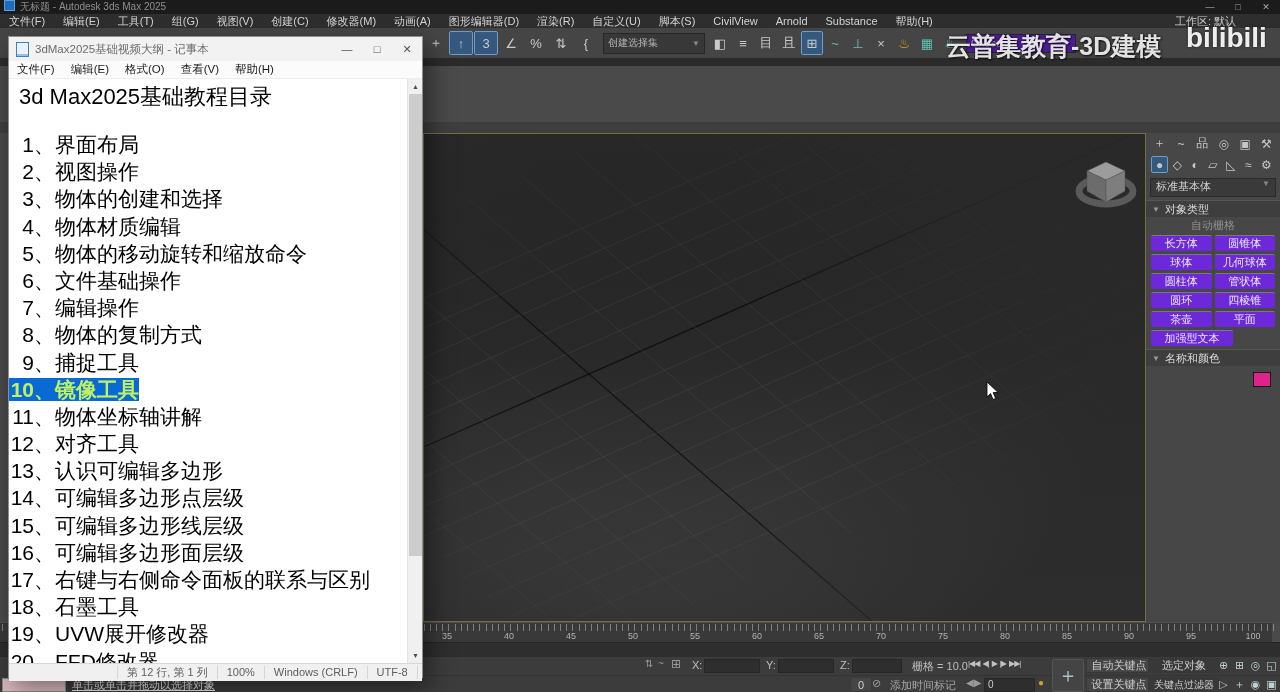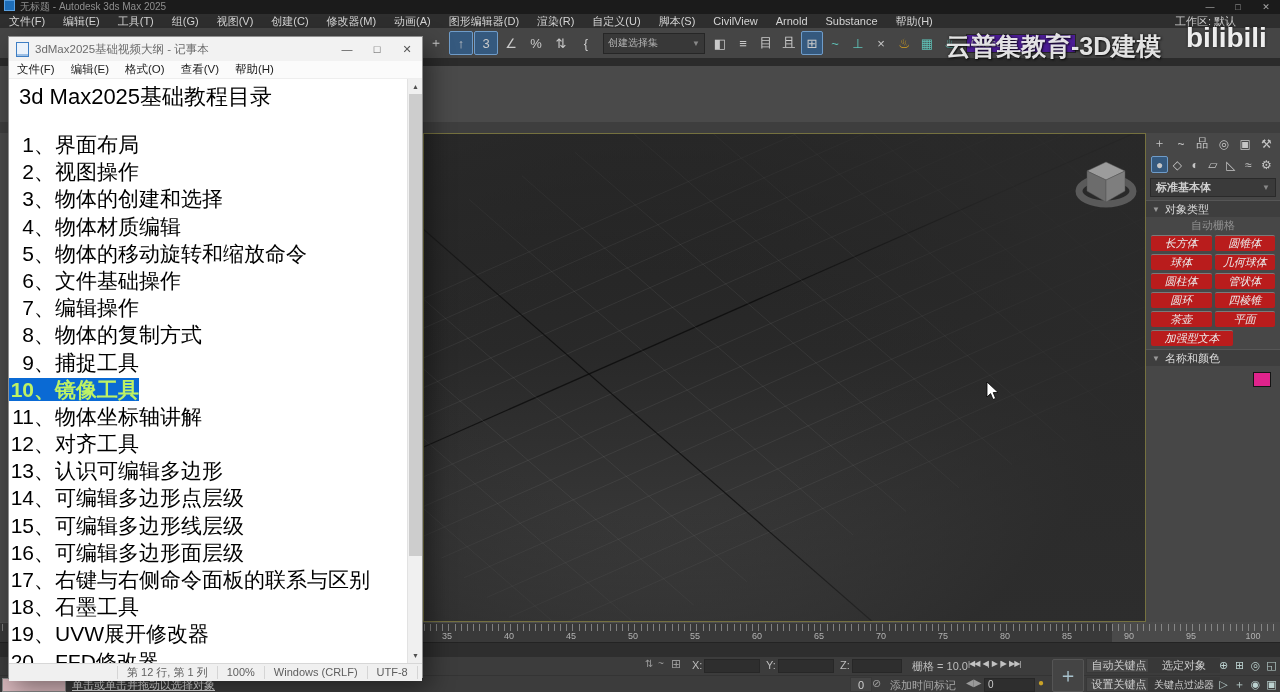--- a/index.html
+++ b/index.html
@@ -38,34 +38,34 @@
             border:1px solid #75713f;overflow:hidden;}
   #grid-svg{position:absolute;left:0;top:0;}
   #grid-fade{position:absolute;left:0;top:0;width:100%;height:100%;
              background:radial-gradient(ellipse 580px 400px at 230px 260px,rgba(40,40,40,0) 30%,rgba(42,42,42,.85) 78%);}
   
   #cpanel{left:1146px;top:133px;width:134px;height:489px;background:#474747;color:#dcdcdc;font-size:11px;}
   .cp-tabs{display:flex;align-items:center;padding:0 5px;height:21px;justify-content:space-between;}
   .cp-tab{width:17px;height:17px;display:flex;align-items:center;justify-content:center;color:#c6c6c6;font-size:12px;box-sizing:border-box;}
   .cp-tab.active{background:#35597e;border:1px solid #6f9cc9;border-radius:2px;}
   #cp-dropdown{margin:3px 4px 2px;height:17px;background:#3a3a3a;border:1px solid #2a2a2a;display:flex;
-               align-items:center;padding:0 5px;color:#cfcfcf;font-weight:bold;}
+               padding:0 5px;color:#cfcfcf;}
   #cp-dropdown .arrow{margin-left:auto;color:#888;font-size:8px;}
   .rollout{height:16px;background:#3e3e3e;border-top:1px solid #565656;display:flex;align-items:center;
            padding-left:6px;color:#dadada;margin-top:3px;}
   .rollout .rarrow{color:#999;font-size:8px;margin-right:5px;}
   #autogrid{height:17px;display:flex;align-items:center;justify-content:center;color:#8f8f8f;}
   #prim-grid{display:grid;grid-template-columns:1fr 1fr;gap:3px;margin:1px 5px;}
-  .prim-btn{height:15px;background:#b91c1c;border-radius:2px;border-top:1px solid #7a7a7a;color:#ebebeb;
-            display:flex;align-items:center;justify-content:center;font-size:11px;font-style:italic;}
+  .prim-btn{height:15px;background:#6d28d9;border-radius:2px;border-top:1px solid #7a7a7a;color:#ebebeb;
+            display:flex;align-items:center;justify-content:center;font-size:11px;}
   #textplus{width:82px;margin:3px 5px;}
   #nc-row{position:relative;height:24px;}
   #swatch{position:absolute;right:9px;top:6px;width:16px;height:13px;border:1px solid #141414;}
   
-  #ruler{left:0;top:622px;width:1112px;height:20px;background:#393939;border-top:1px solid #4f4f4f;text-align:right;}
+  #ruler{left:0;top:622px;width:1272px;height:20px;background:#393939;border-top:1px solid #4f4f4f;text-align:right;}
   #ruler-ticks{position:absolute;left:2px;top:1px;width:1276px;height:7px;
      background:repeating-linear-gradient(90deg,rgba(165,165,165,.65) 0 1px,transparent 1px 6.2px);}
   .tl-num{position:absolute;top:8px;transform:translateX(-50%);font-size:9px;color:#b3b3b3;}
   #trackbar{left:0;top:642px;width:1280px;height:15px;background:#2e2e2e;border-top:1px solid #232323;}
   #statusA{left:0;top:657px;width:1280px;height:18px;background:#3c3c3c;color:#bdbdbd;font-size:11px;}
   #statusB{left:0;top:675px;width:1280px;height:17px;background:#3c3c3c;border-top:1px solid #343434;
            color:#bdbdbd;font-size:11px;z-index:10;}
   .sfield{position:absolute;top:2px;height:12px;background:#2e2e2e;border:1px solid #272727;}
   .slabel{position:absolute;top:2px;}
   .sbtn{position:absolute;top:1px;height:13px;background:#454545;border:1px solid #383838;color:#cfcfcf;

